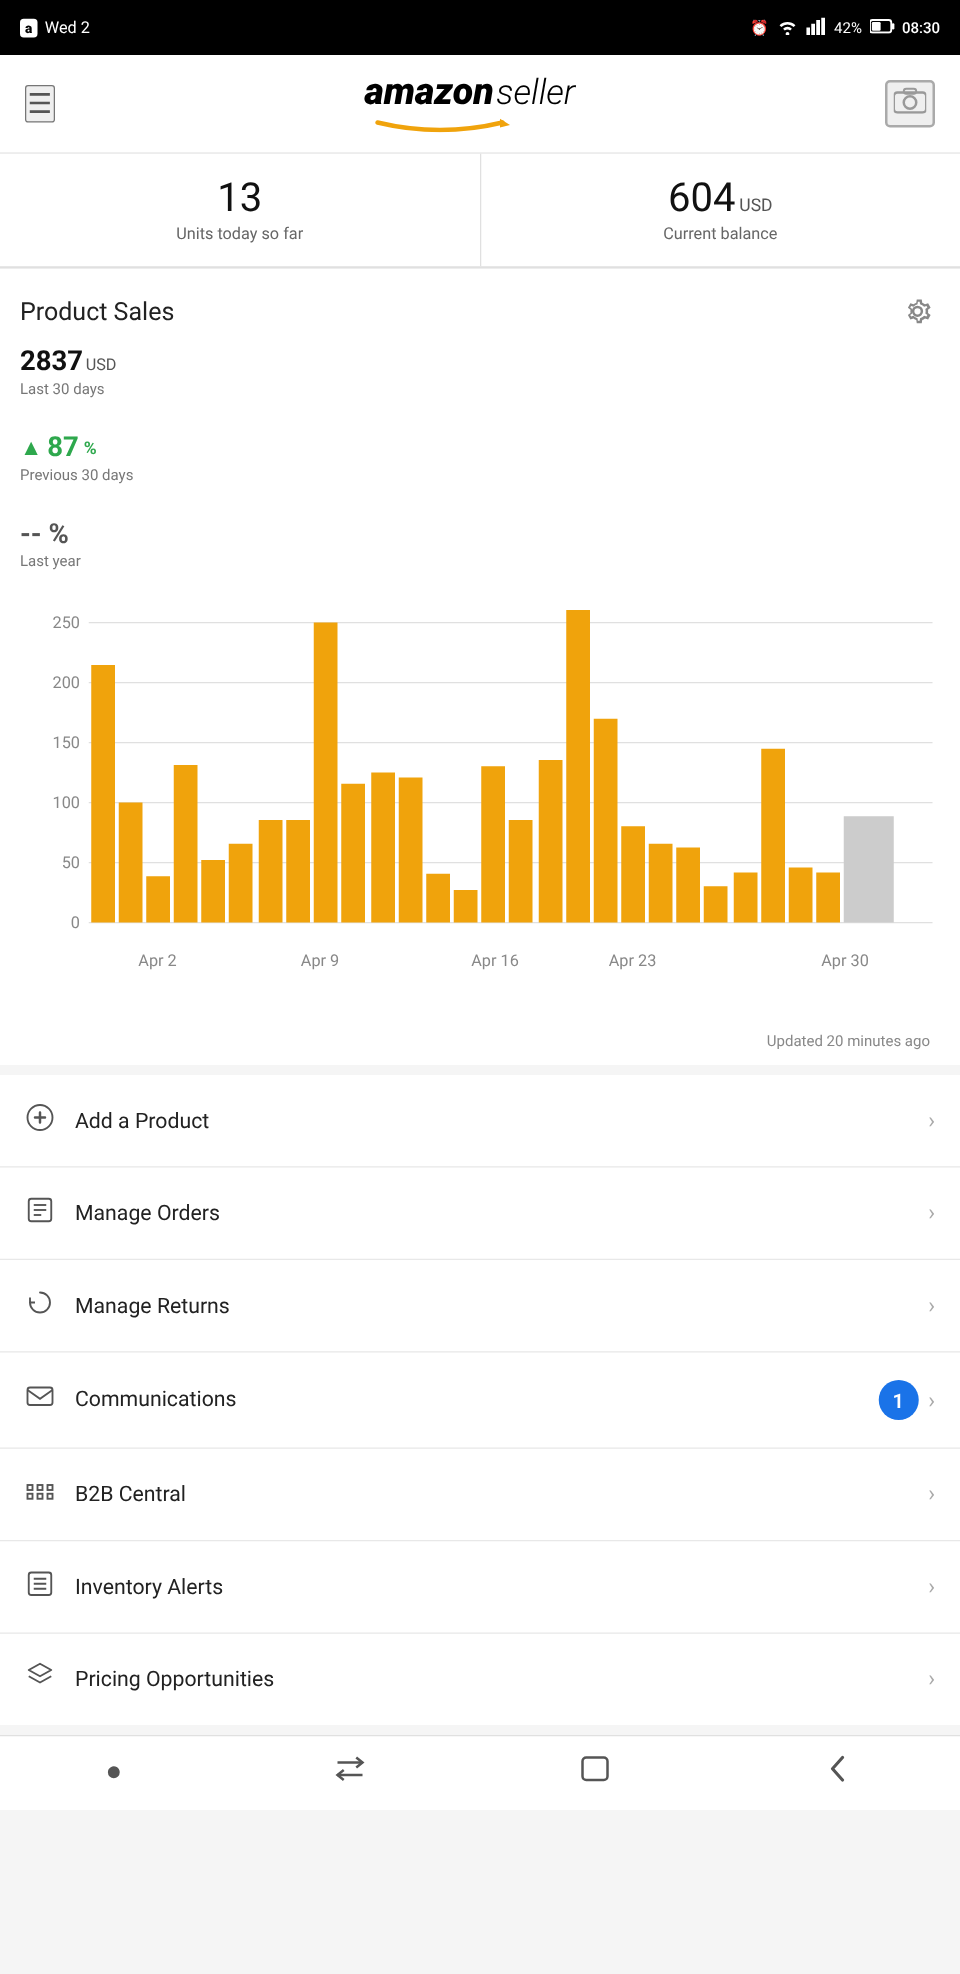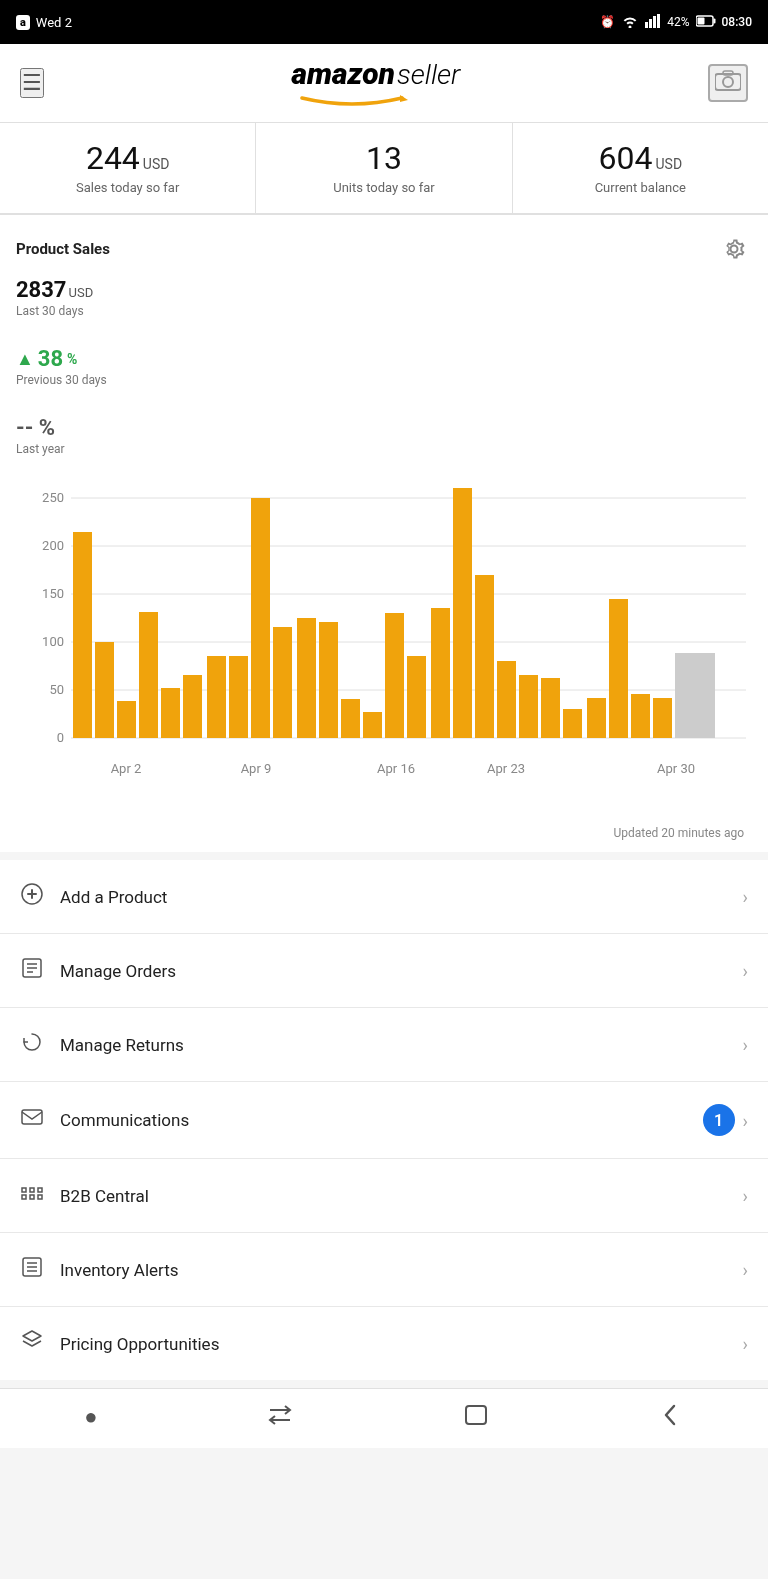--- a/index.html
+++ b/index.html
@@ -76,22 +76,22 @@
       padding: 16px 16px 0 16px;
       margin-bottom: 0;
     }
     .sales-header {
       display: flex;
       align-items: center;
       justify-content: space-between;
       margin-bottom: 10px;
     }
     .sales-title {
-      font-size: 15px;
-      font-weight: 700;
+      font-size: 20px;
+      font-weight: 400;
     }
     .gear-btn {
       width: 36px;
       height: 36px;
       background: none;
       border: none;
       cursor: pointer;
       display: flex;
       align-items: center;
       justify-content: center;
@@ -266,26 +266,20 @@
         <rect x="0" y="5" width="26" height="16" rx="3" stroke="#999" stroke-width="2" fill="none"></rect>
         <circle cx="13" cy="13" r="5" stroke="#999" stroke-width="2" fill="none"></circle>
         <rect x="8" y="2" width="10" height="4" rx="2" stroke="#999" stroke-width="1.5" fill="none"></rect>
       </svg>
   </button>
 </div>
 
 <div class="stats-row">
   <div class="stat-card">
     <div class="stat-value">
-      <span>244</span><span class="unit">USD</span>
-    </div>
-    <div class="stat-label">Sales today so far</div>
-  </div>
-  <div class="stat-card">
-    <div class="stat-value">
       <span>13</span>
     </div>
     <div class="stat-label">Units today so far</div>
   </div>
   <div class="stat-card">
     <div class="stat-value">
       <span>604</span><span class="unit">USD</span>
     </div>
     <div class="stat-label">Current balance</div>
   </div>
@@ -305,21 +299,21 @@
   <div class="sales-metrics">
     <div class="metric-block">
       <div class="metric-main">
         <span>2837</span><span class="unit-label">USD</span>
       </div>
       <div class="metric-sub">Last 30 days</div>
     </div>
     <div class="metric-block">
       <div class="metric-pct">
         <span style="font-size:18px;">▲</span>
-        <span>38</span>
+        <span>87</span>
           <span class="pct-symbol">%</span>
       </div>
       <div class="metric-sub">Previous 30 days</div>
     </div>
     <div class="metric-block">
       <div class="metric-pct-neutral">-- %</div>
       <div class="metric-sub">Last year</div>
     </div>
   </div>
 

